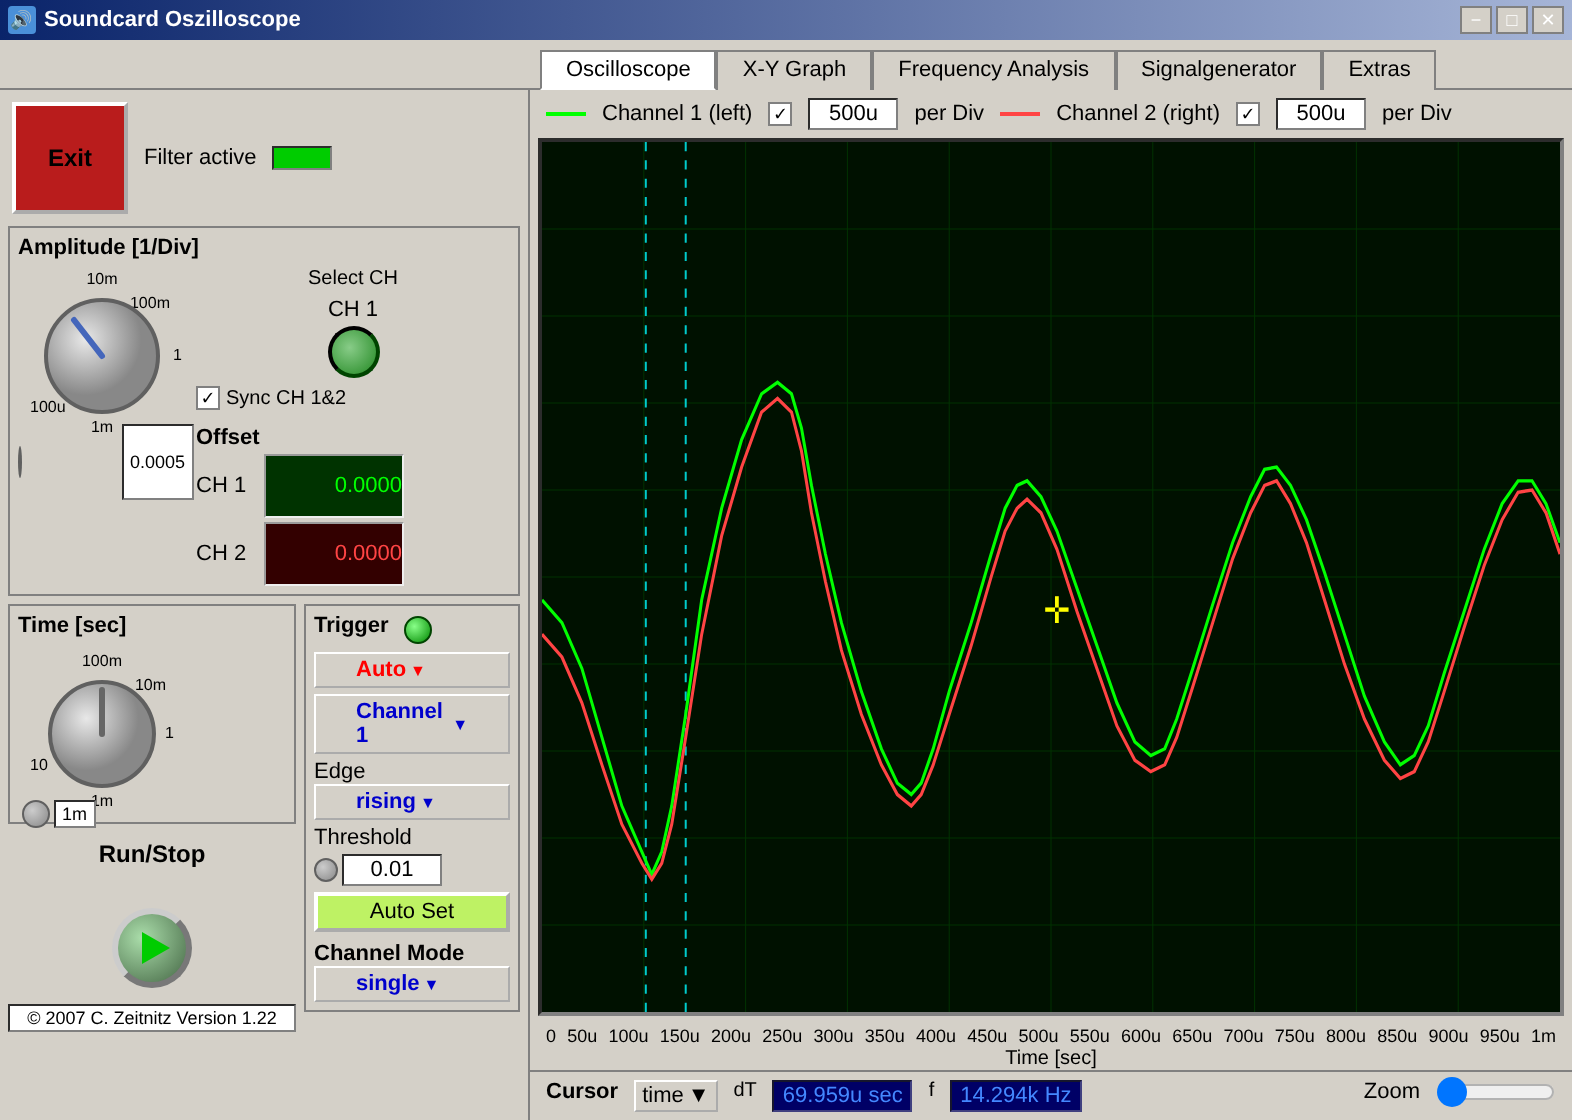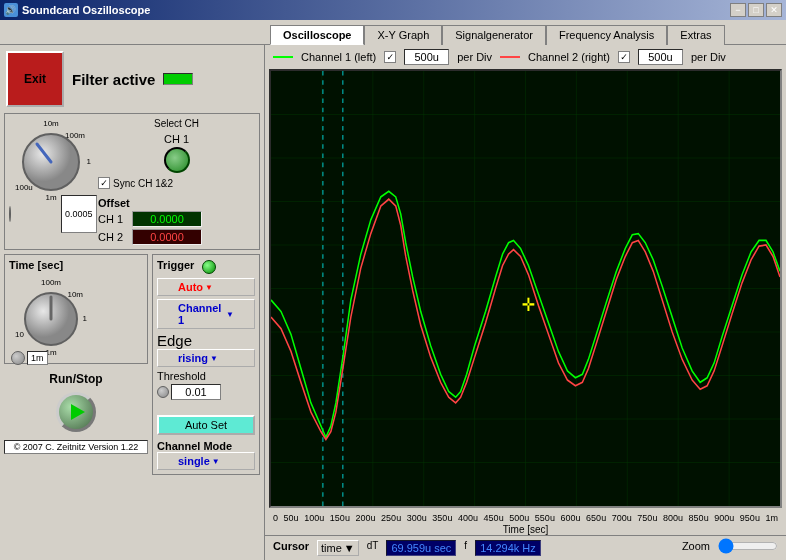--- a/index.html
+++ b/index.html
@@ -77,21 +77,21 @@
       border-bottom: none;
       cursor: pointer;
       font-size: 11px;
       color: #000;
       position: relative;
       top: 1px;
     }
     .tab.active {
       background: #ffffff;
       border-bottom: 1px solid #ffffff;
-      font-weight: bold;
+      font-weight: normal;
       z-index: 2;
     }
 
     
     .content-area {
       display: flex;
       flex: 1;
       border-top: 1px solid #808080;
     }
 
@@ -115,22 +115,21 @@
     }
     .exit-btn {
       padding: 19px 16px;
       background: #b91c1c;
       border: 2px outset #ffffff;
       cursor: pointer;
       font-weight: bold;
       font-size: 12px;
     }
     .filter-label {
-      font-size: 15px;
-      font-weight: bold;
+      font-size: 11px;
     }
     .filter-indicator {
       width: 30px;
       height: 12px;
       background: #00cc00;
       border: 1px inset #808080;
       display: inline-block;
     }
 
     
@@ -167,22 +166,22 @@
     .offset-label { font-size: 11px; font-weight: bold; }
     .offset-row {
       display: flex;
       align-items: center;
       gap: 4px;
       margin-top: 2px;
     }
     .ch-label { font-size: 11px; width: 30px; }
     .offset-input {
       width: 70px;
-      height: 16px;
-      text-align: center;
+      height: 32px;
+      text-align: right;
       font-size: 11px;
       border: 1px inset;
     }
     .offset-green { background: #003300; color: #00ff00; }
     .offset-red { background: #330000; color: #ff4444; }
     .knob-small-val {
       font-size: 9px;
       background: white;
       border: 1px inset #808080;
       padding: 13px 3px;
@@ -230,61 +229,60 @@
     }
     .auto-btn {
       color: red;
       font-weight: bold;
     }
     .channel-btn {
       color: #0000cc;
       font-weight: bold;
     }
     .edge-section { }
-    .edge-label { font-size: 15px; }
+    .edge-label { font-size: 11px; }
     .rising-btn {
       color: #0000cc;
       font-weight: bold;
     }
     .threshold-row {
       display: flex;
       align-items: flex-end;
       gap: 4px;
     }
     .threshold-input {
       width: 50px;
       height: 16px;
       background: white;
       border: 1px inset #808080;
       text-align: center;
       font-size: 11px;
     }
     .autoset-btn {
       padding: 2px 24px;
-      background: #5eead4;
+      background: #bef264;
       border: 2px outset #ffffff;
       cursor: pointer;
       font-size: 11px;
-      margin-top: 12px;
     }
     .channel-mode-section {
       margin-top: 2px;
     }
     .channel-mode-label { font-size: 11px; font-weight: bold; }
     .single-btn {
       color: #0000cc;
       font-weight: bold;
     }
 
     
     .run-stop-section {
       display: flex;
       flex-direction: column;
       align-items: center;
-      gap: 6px;
+      gap: 20px;
       padding: 4px;
     }
     .run-stop-label { font-size: 12px; font-weight: bold; }
     .run-btn {
       width: 40px;
       height: 40px;
       border-radius: 50%;
       background: radial-gradient(circle at 35% 35%, #aaddaa, #446644);
       border: 3px outset #cccccc;
       cursor: pointer;
@@ -448,36 +446,37 @@
     <div class="title-btn">□</div>
     <div class="title-btn">✕</div>
   </div>
 </div>
 
 <div class="main-container">
 
   <div class="tab-bar">
     <div class="tab active">Oscilloscope</div>
     <div class="tab">X-Y Graph</div>
+    <div class="tab">Frequency Analysis</div>
     <div class="tab">Signalgenerator</div>
-    <div class="tab">Frequency Analysis</div>
     <div class="tab">Extras</div>
   </div>
 
   <div class="content-area">
 
     <div class="left-panel">
 
       <div class="top-controls">
         <button class="exit-btn">Exit</button>
         <span class="filter-label">Filter active</span>
         <div class="filter-indicator"></div>
       </div>
 
       <div class="amplitude-section">
+        <div class="section-title">Amplitude [1/Div]</div>
         <div class="amplitude-inner">
 
           <div class="knob-area">
             <svg class="knob-svg" viewBox="0 0 85 85">
               <text x="42" y="8" text-anchor="middle" font-size="8" fill="#000">10m</text>
               <text x="76" y="20" text-anchor="end" font-size="8" fill="#000">100m</text>
               <text x="82" y="46" text-anchor="end" font-size="8" fill="#000">1</text>
               <text x="6" y="72" font-size="8" fill="#000">100u</text>
               <text x="42" y="82" text-anchor="middle" font-size="8" fill="#000">1m</text>
               <circle cx="42" cy="44" r="28" fill="url(#knobGrad)" stroke="#606060" stroke-width="2"></circle>

